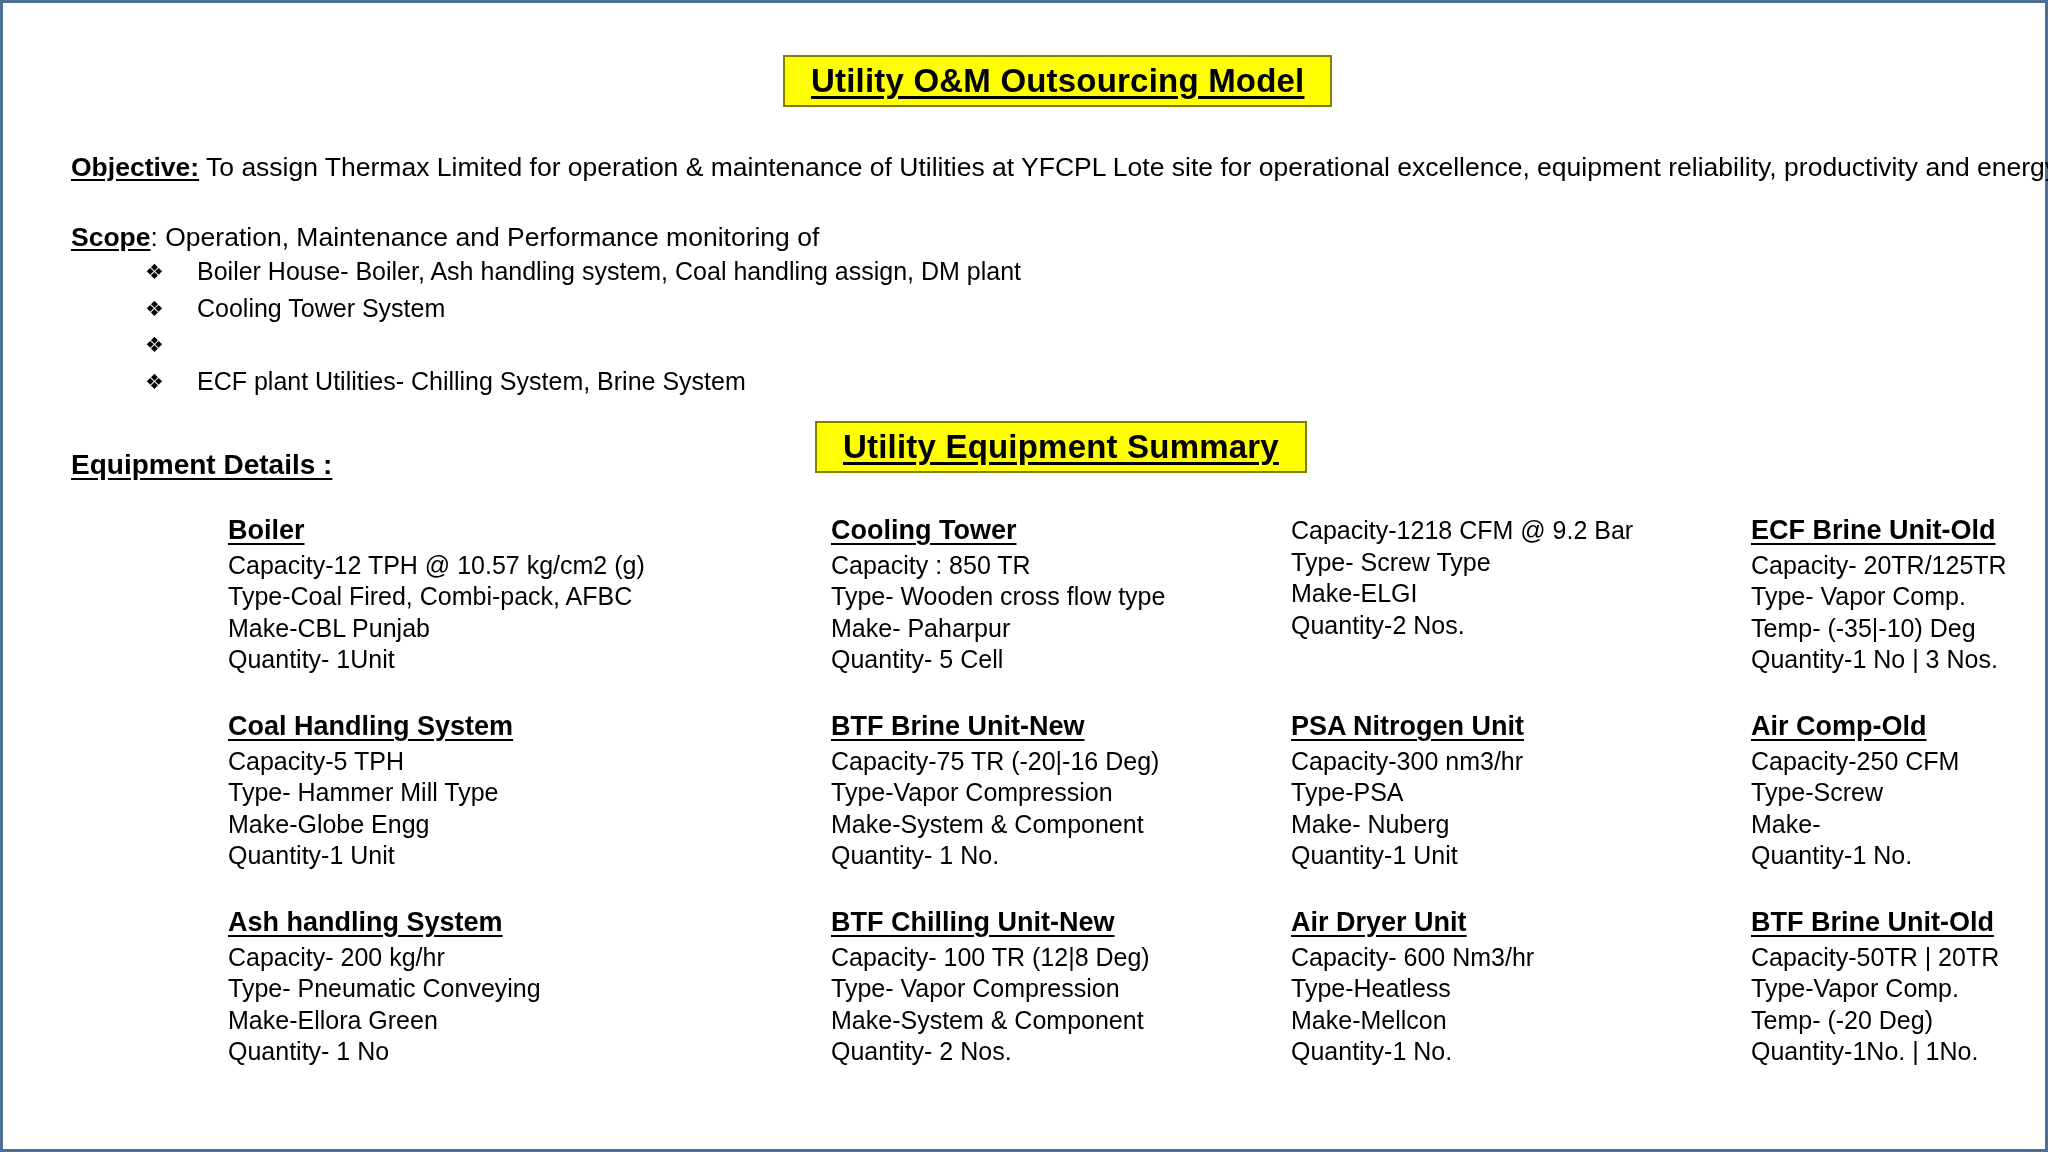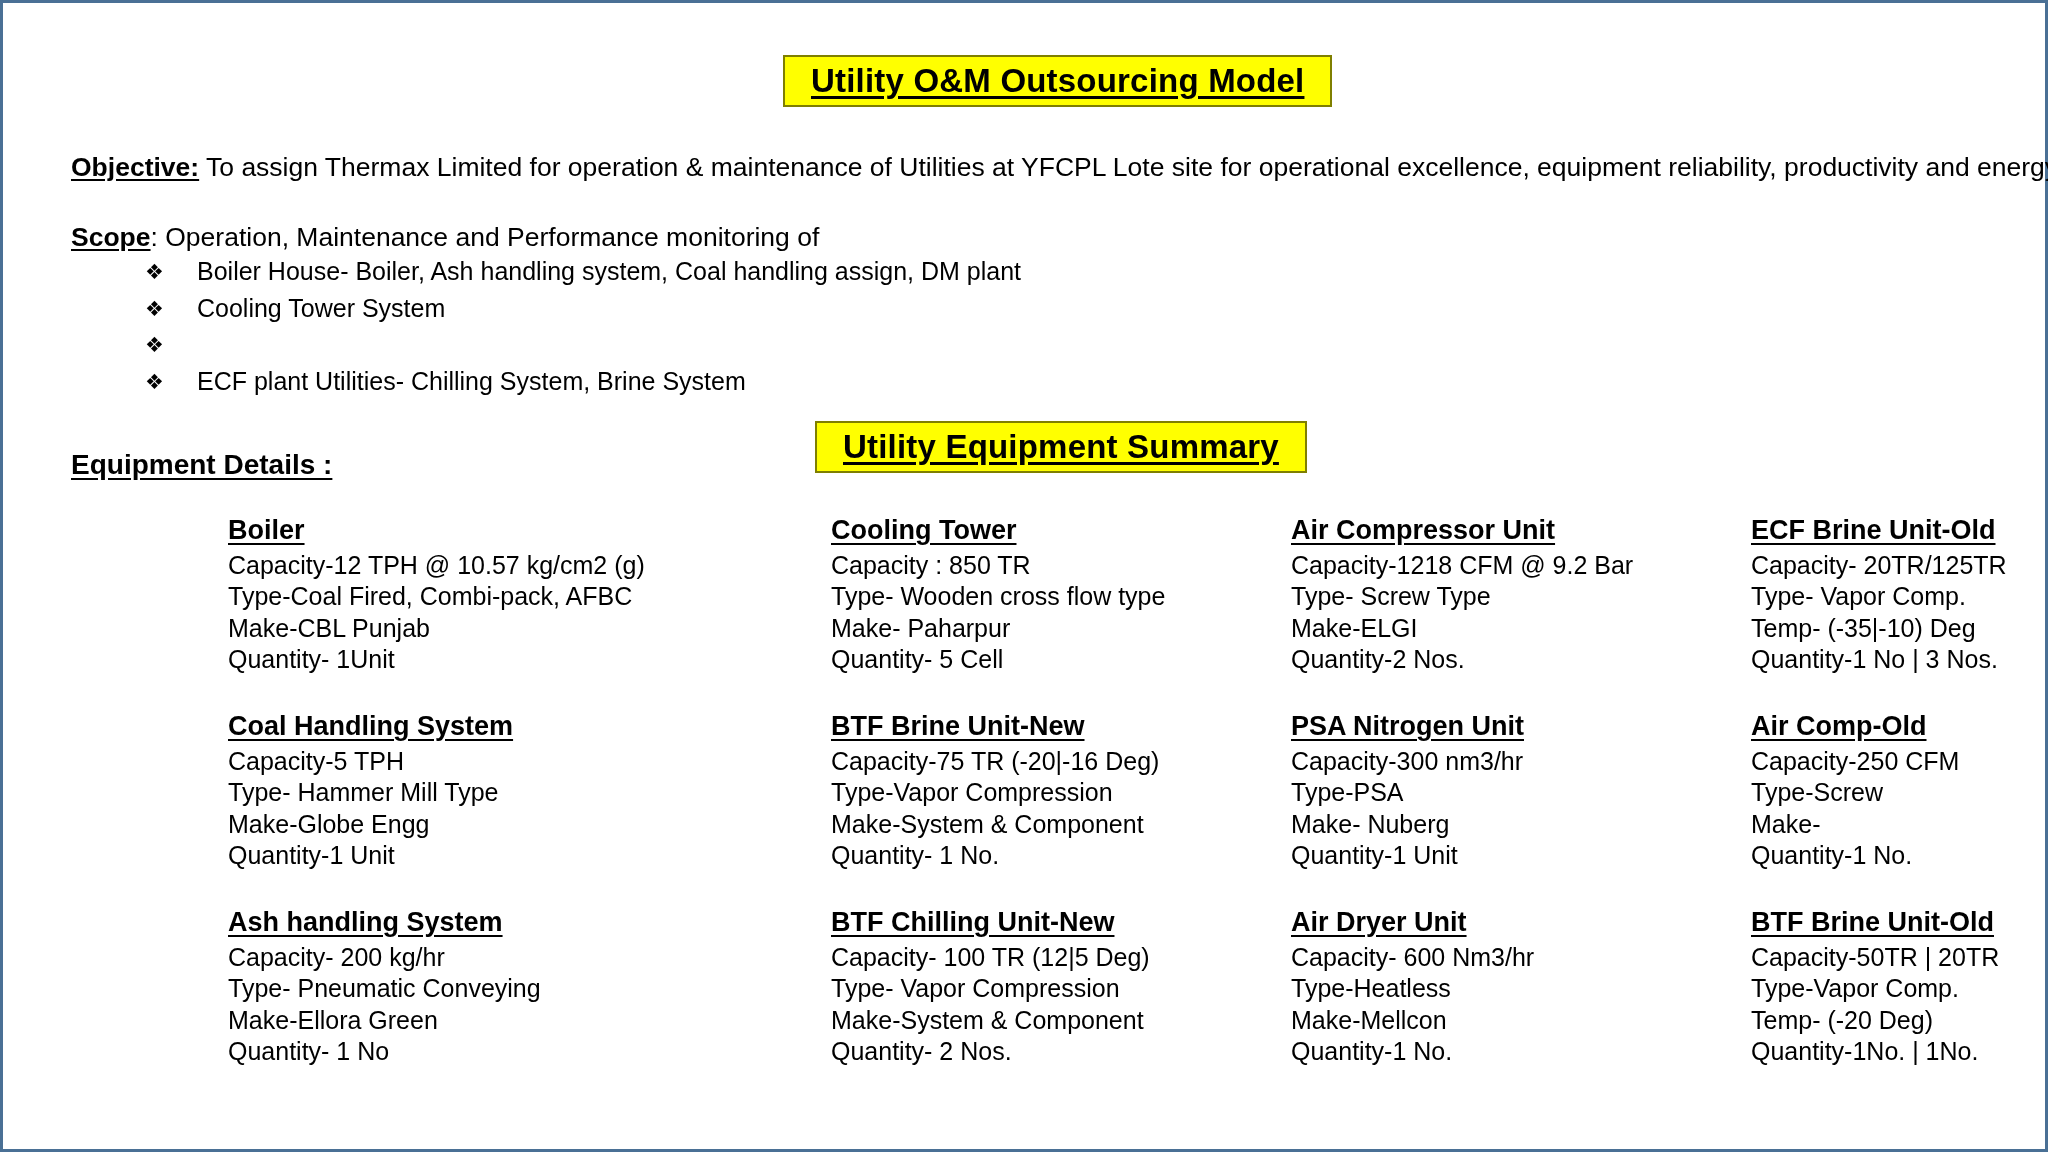--- a/index.html
+++ b/index.html
@@ -184,21 +184,20 @@
       <div class="equip-line">Quantity- 1Unit</div>
     </div>
     <div class="equip-block">
       <div class="equip-title">Cooling Tower</div>
       <div class="equip-line">Capacity : 850 TR</div>
       <div class="equip-line">Type- Wooden cross flow type</div>
       <div class="equip-line">Make- Paharpur</div>
       <div class="equip-line">Quantity- 5 Cell</div>
     </div>
     <div class="equip-block">
-      <div class="equip-title">Air Compressor Unit</div>
       <div class="equip-line">Capacity-1218  CFM @ 9.2 Bar</div>
       <div class="equip-line">Type- Screw Type</div>
       <div class="equip-line">Make-ELGI</div>
       <div class="equip-line">Quantity-2 Nos.</div>
     </div>
     <div class="equip-block">
       <div class="equip-title">ECF Brine Unit-Old</div>
       <div class="equip-line">Capacity- 20TR/125TR</div>
       <div class="equip-line">Type- Vapor Comp.</div>
       <div class="equip-line">Temp- (-35|-10) Deg</div>
@@ -238,21 +237,21 @@
     <div class="grid-spacer"></div>
     <div class="equip-block">
       <div class="equip-title">Ash handling System</div>
       <div class="equip-line">Capacity- 200 kg/hr</div>
       <div class="equip-line">Type- Pneumatic Conveying</div>
       <div class="equip-line">Make-Ellora Green</div>
       <div class="equip-line">Quantity- 1 No</div>
     </div>
     <div class="equip-block">
       <div class="equip-title">BTF Chilling Unit-New</div>
-      <div class="equip-line">Capacity- 100 TR (12|5 Deg)</div>
+      <div class="equip-line">Capacity- 100 TR (12|8 Deg)</div>
       <div class="equip-line">Type- Vapor Compression</div>
       <div class="equip-line">Make-System &amp; Component</div>
       <div class="equip-line">Quantity- 2 Nos.</div>
     </div>
     <div class="equip-block">
       <div class="equip-title">Air Dryer Unit</div>
       <div class="equip-line">Capacity- 600 Nm3/hr</div>
       <div class="equip-line">Type-Heatless</div>
       <div class="equip-line">Make-Mellcon</div>
       <div class="equip-line">Quantity-1 No.</div>

